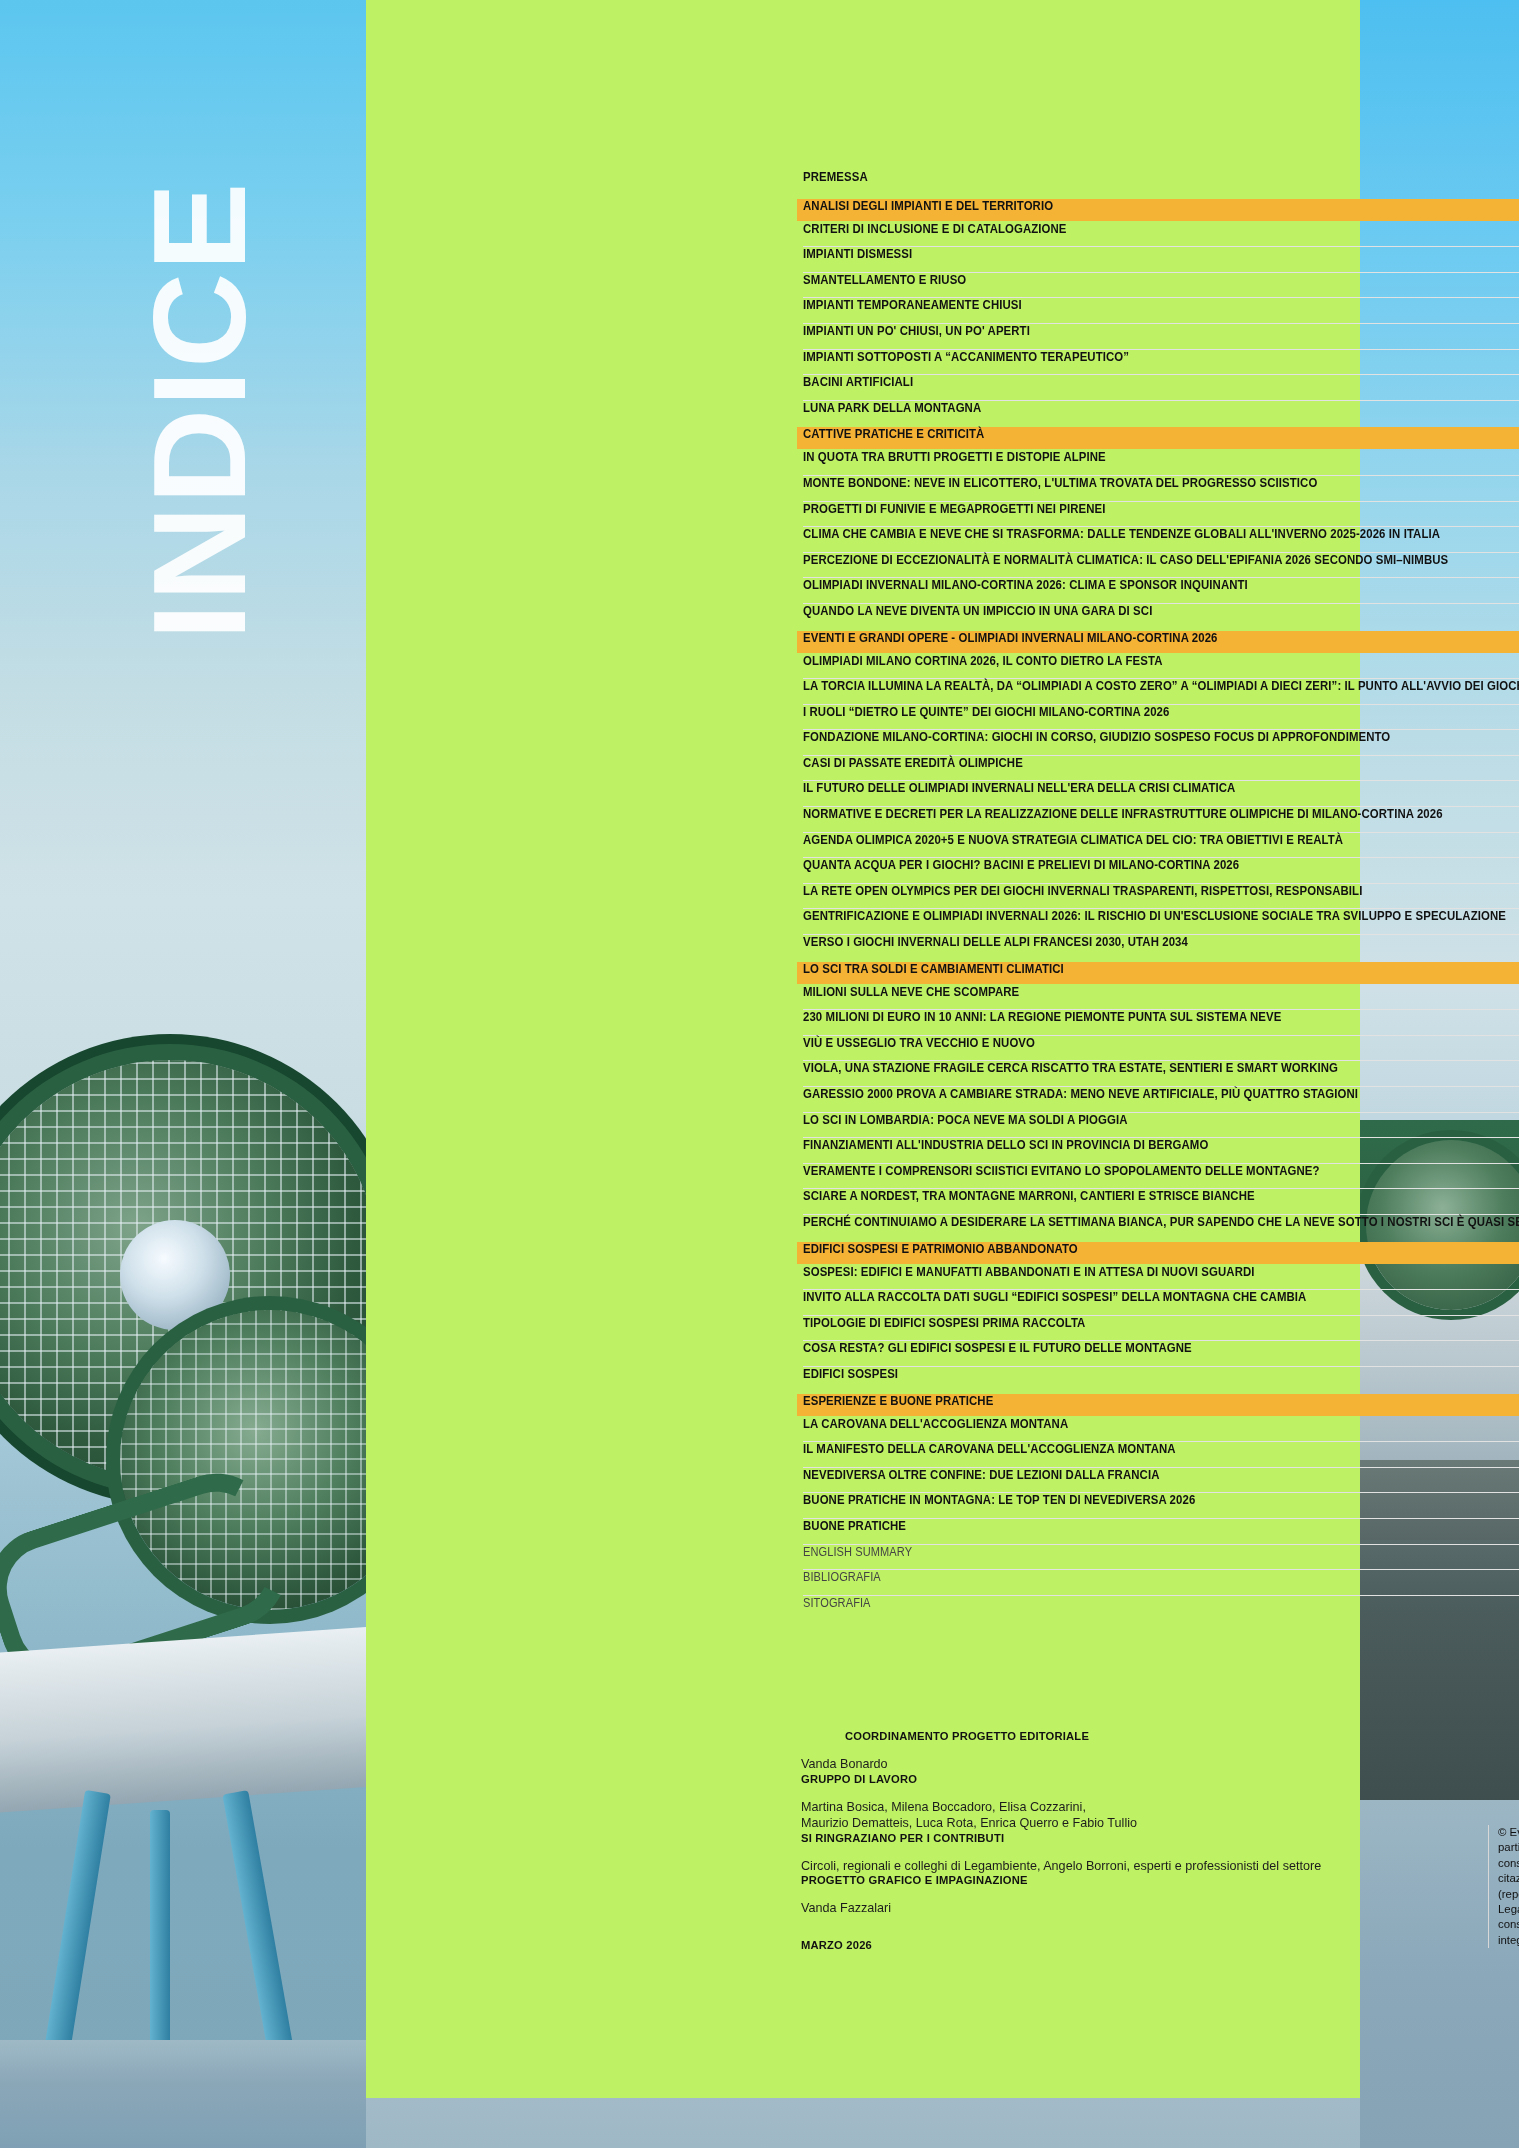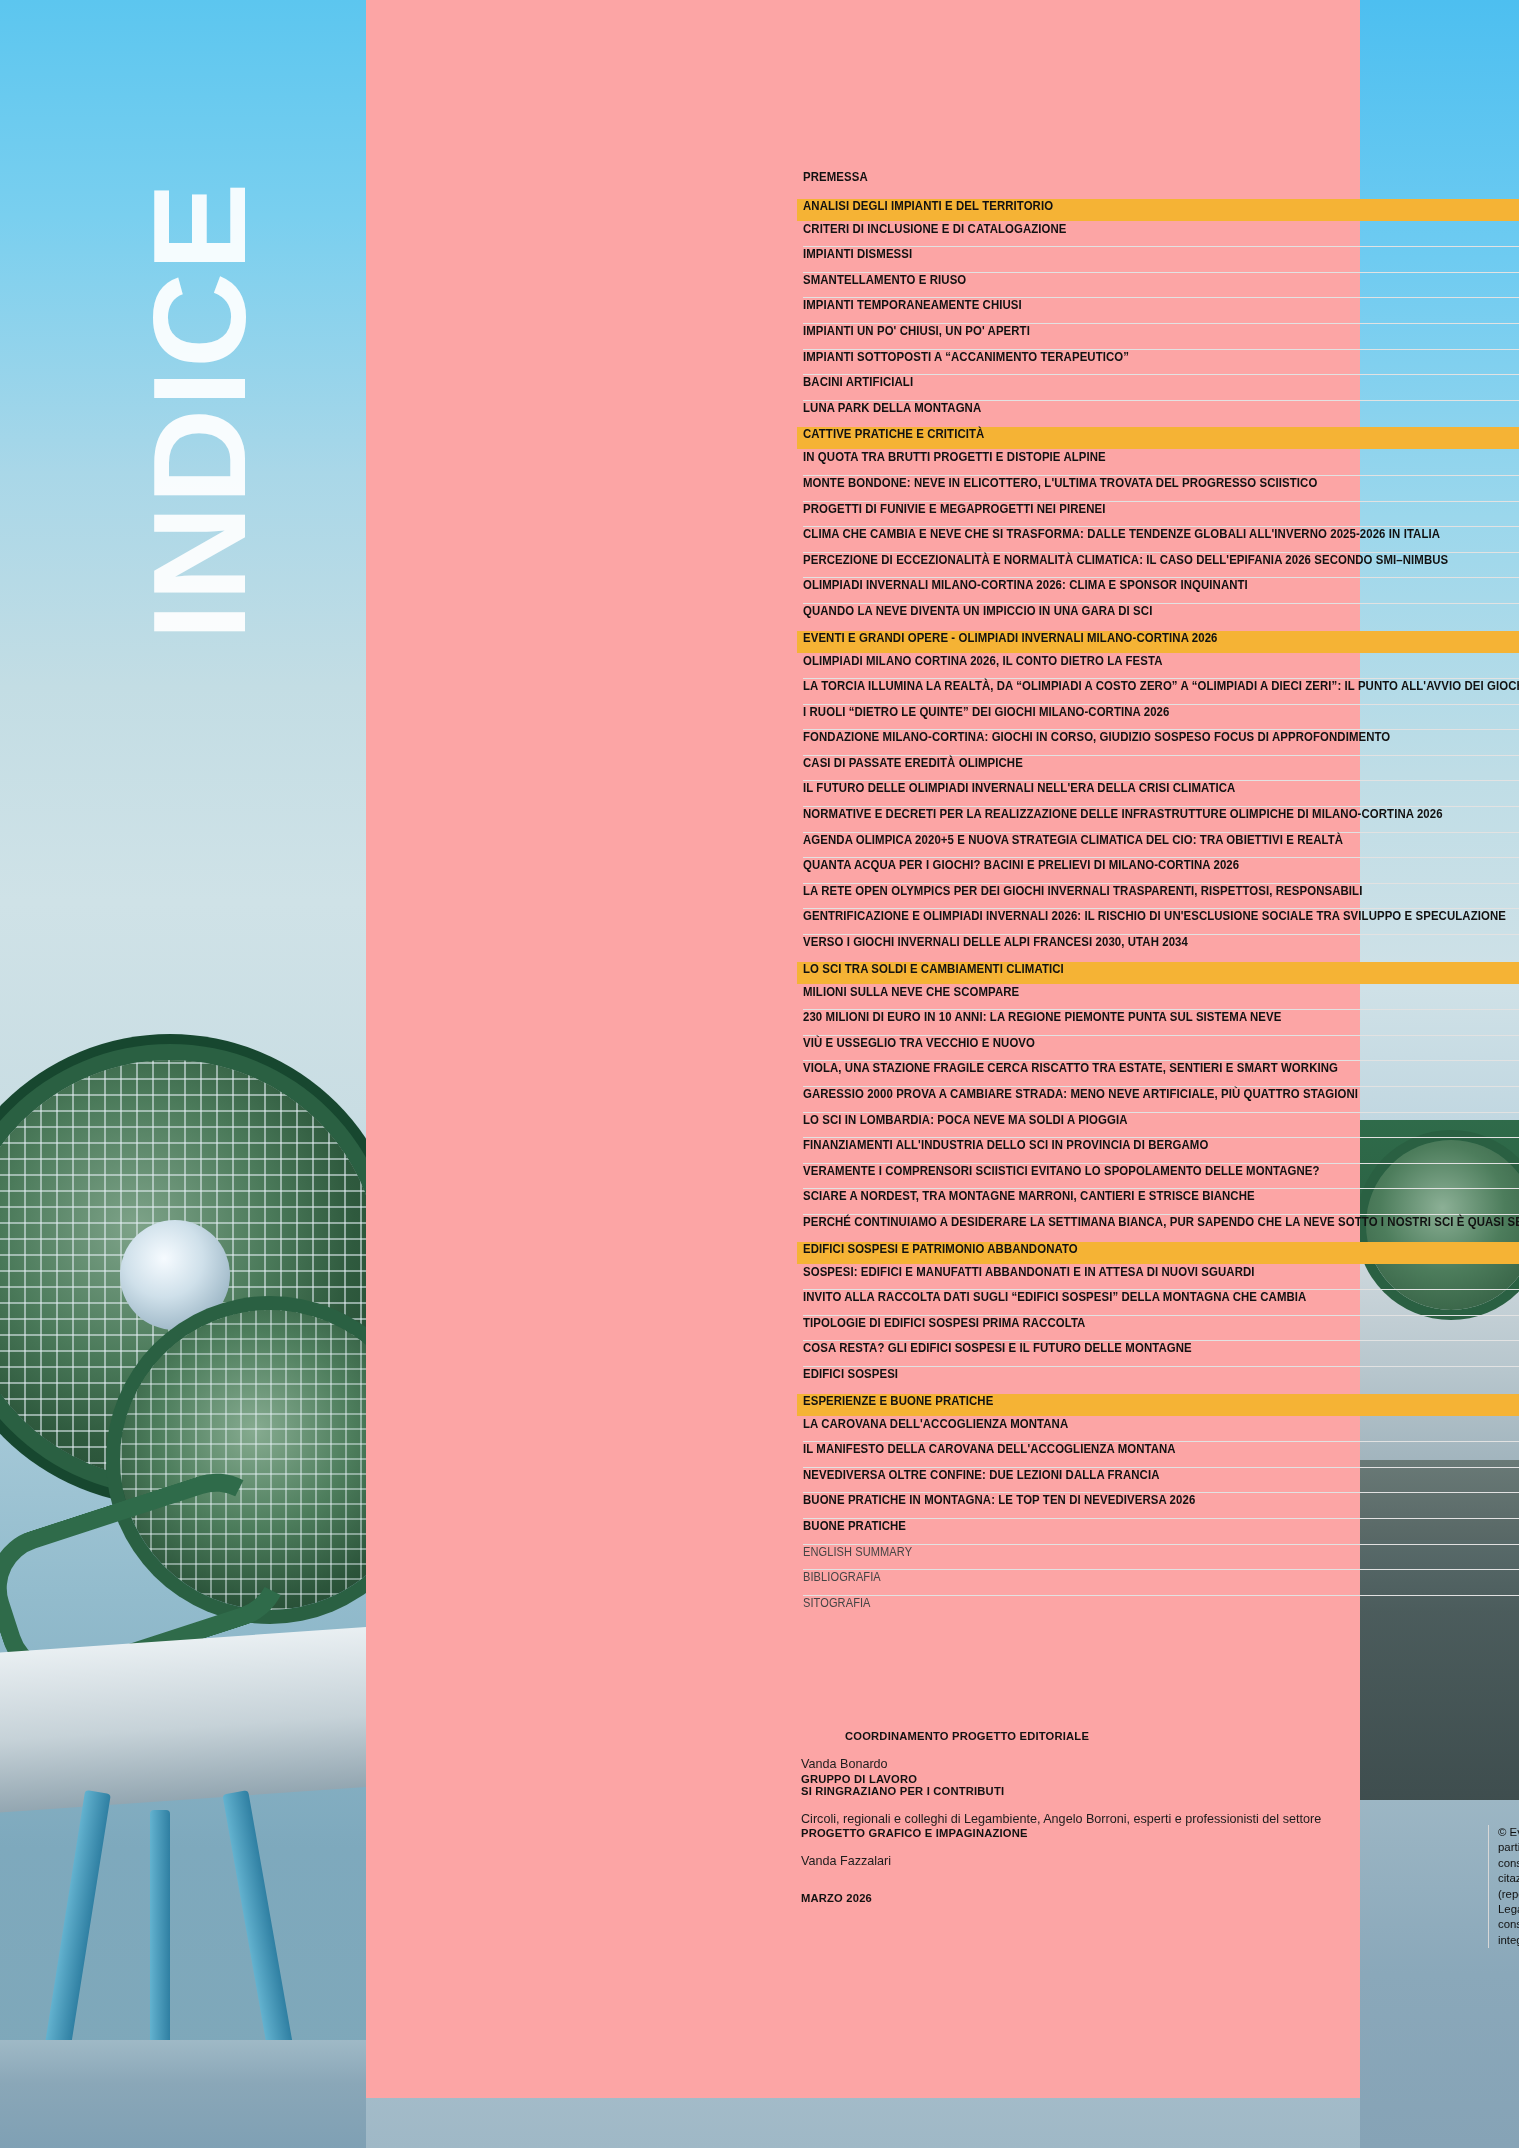--- a/index.html
+++ b/index.html
@@ -160,21 +160,21 @@
     user-select: none;
   }
 
   
   #page {
     position: absolute;
     left: 366px;
     top: 0;
     width: 994px;
     height: 2098px;
-    background: #fca5a5;
+    background: #bef264;
   }
 
   
   #toc {
     position: absolute;
     left: 431px;
     top: 170px;
     width: 850px;
   }
   .toc-row {
@@ -503,20 +503,22 @@
       <div class="toc-sep"></div>
       <div class="toc-row plain">
         <span class="t">SITOGRAFIA</span>
       </div>
     </div>
 
   <div id="credits">
       <div class="cred-h first">COORDINAMENTO PROGETTO EDITORIALE</div>
       <div class="cred-b" style="white-space: pre-line;">Vanda Bonardo</div>
       <div class="cred-h">GRUPPO DI LAVORO</div>
+      <div class="cred-b" style="white-space: pre-line;">Martina Bosica, Milena Boccadoro, Elisa Cozzarini,
+Maurizio Dematteis, Luca Rota, Enrica Querro e Fabio Tullio</div>
       <div class="cred-h">SI RINGRAZIANO PER I CONTRIBUTI</div>
       <div class="cred-b" style="white-space: pre-line;">Circoli, regionali e colleghi di Legambiente, Angelo Borroni, esperti e professionisti del settore</div>
       <div class="cred-h">PROGETTO GRAFICO E IMPAGINAZIONE</div>
       <div class="cred-b" style="white-space: pre-line;">Vanda Fazzalari</div>
       <div id="date-line">MARZO 2026</div>
     </div>
 
   <div id="copyright">© Eventuali pubblicazioni di parti del documento sono consentite solo previa citazione completa della fonte (report Nevediversa 2026 - Legambiente), non è consentita la pubblicazione integrale.</div>
 
 </div>

